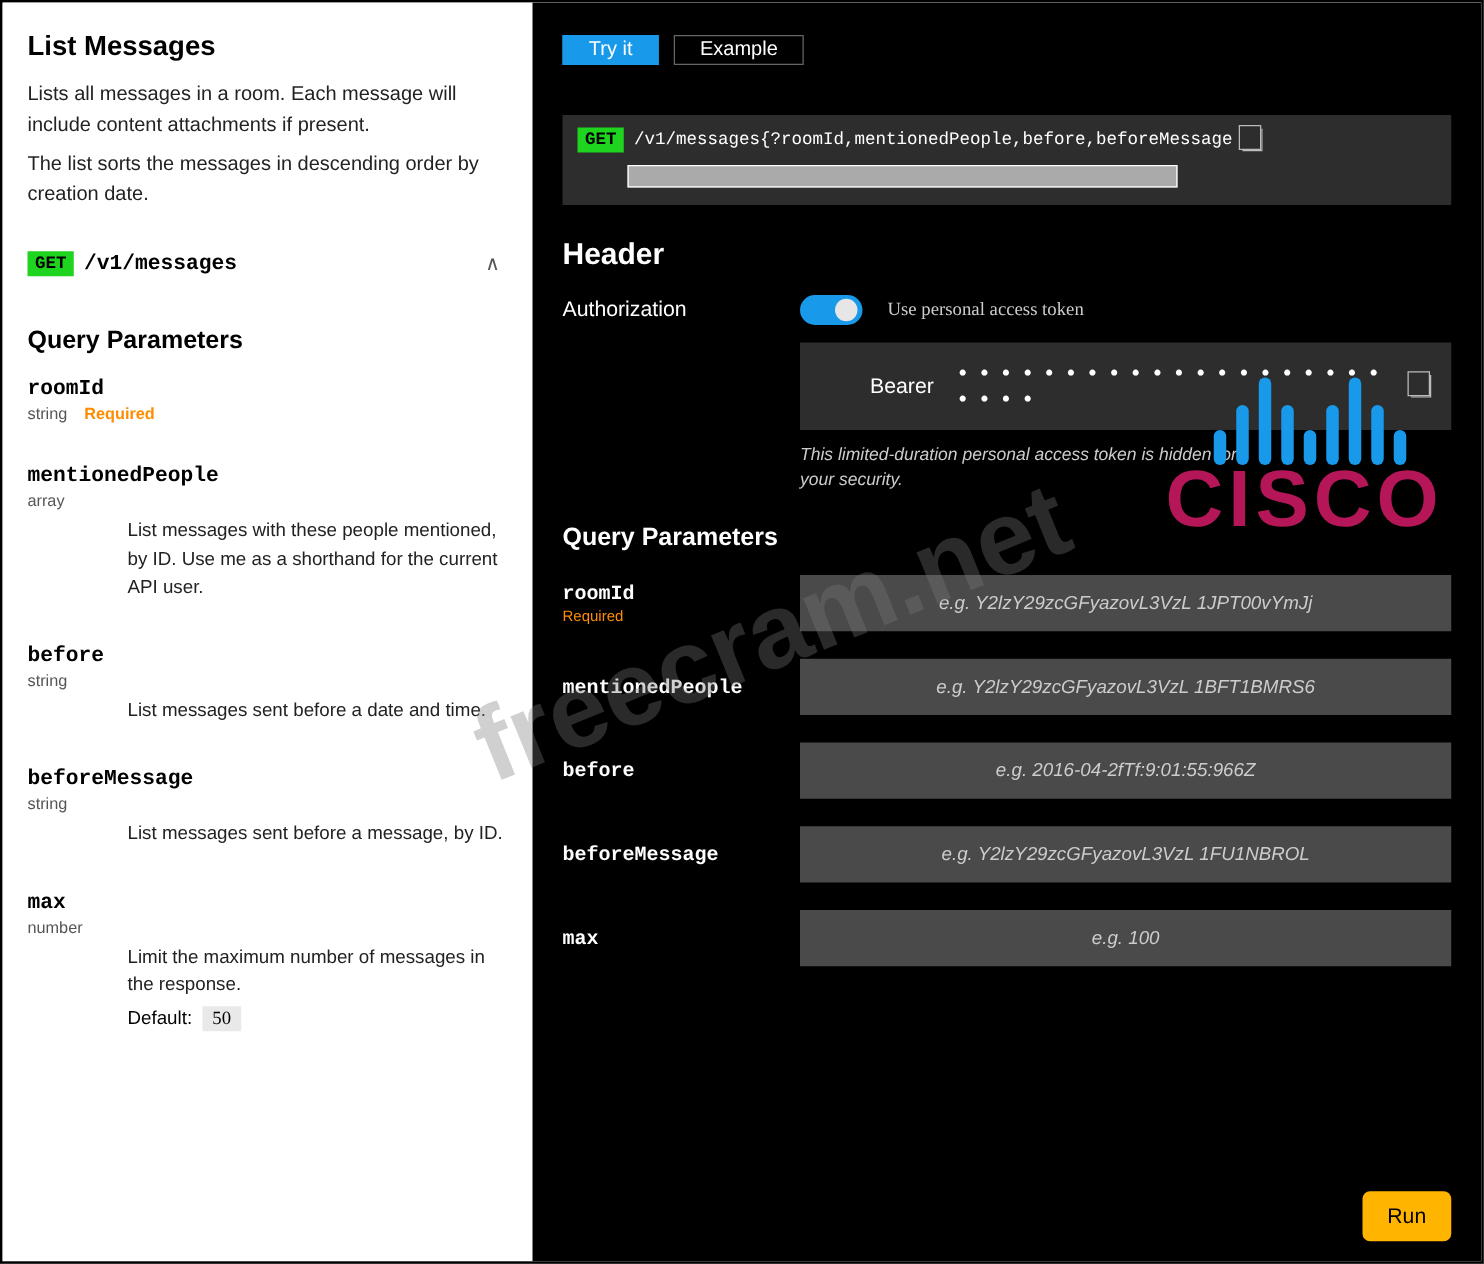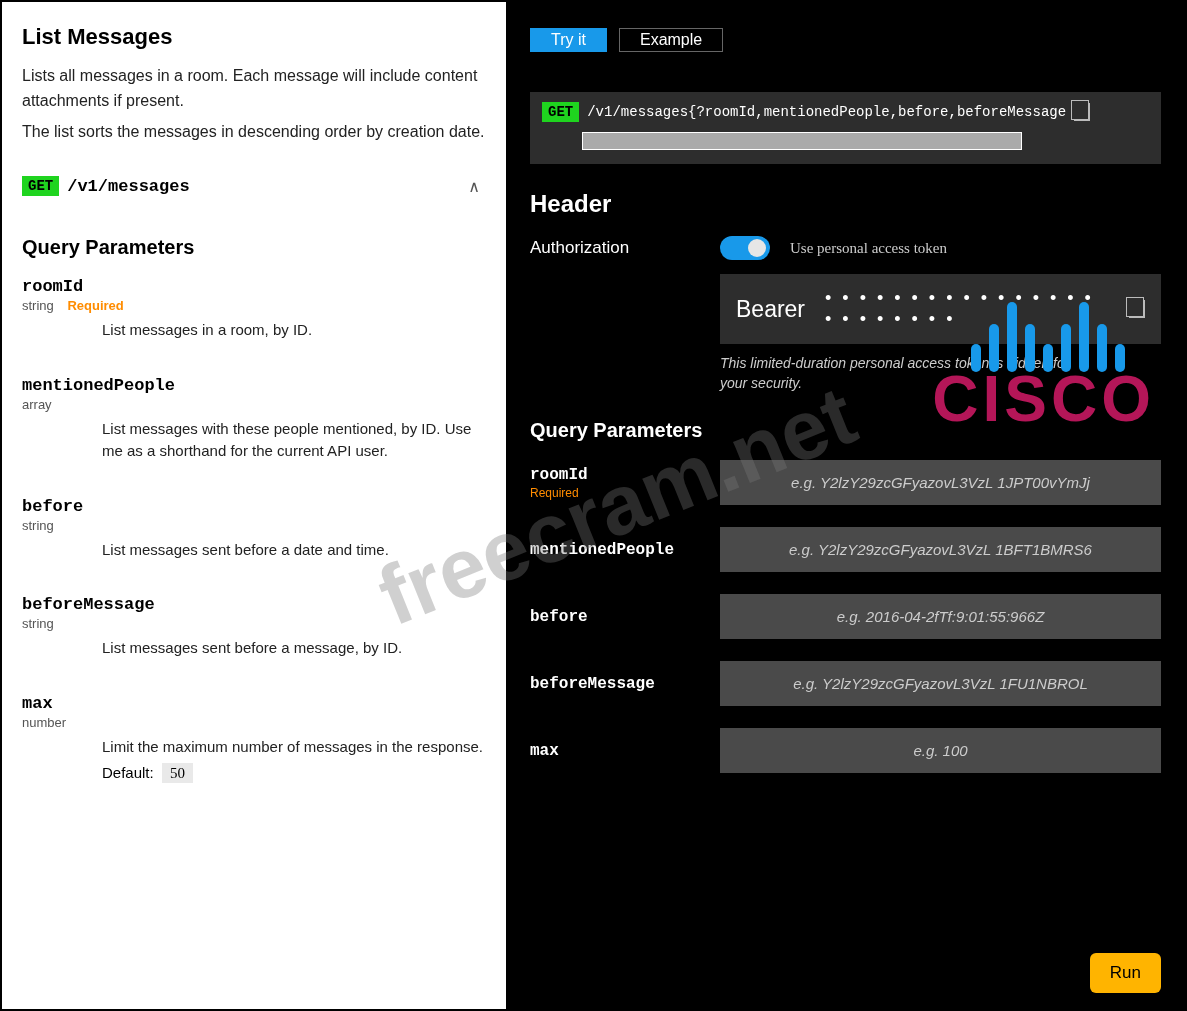--- a/index.html
+++ b/index.html
@@ -7,21 +7,21 @@
     font-family: -apple-system, BlinkMacSystemFont, "Segoe UI", Helvetica, Arial, sans-serif;
     width: 1187px;
     height: 1011px;
     display: flex;
     border: 2px solid #000;
     overflow: hidden;
     position: relative;
   }
   
   .left {
-    width: 504px;
+    width: 424px;
     background: #fff;
     color: #000;
     padding: 22px 20px;
     position: relative;
   }
   .left h1 {
     font-size: 22px;
     font-weight: 700;
     margin-bottom: 14px;
   }
@@ -184,21 +184,21 @@
   .bearer-box {
     background: #2d2d2d;
     padding: 14px 16px;
     display: flex;
     align-items: center;
     gap: 20px;
     margin-left: 190px;
     margin-bottom: 10px;
     position: relative;
   }
-  .bearer-label { font-size: 23px; }
+  .bearer-label { font-size: 17px; margin-left: 40px; }
   .bearer-dots { font-size: 18px; letter-spacing: 3px; color:#fff; flex:1; }
   .bearer-copy { margin-left:auto;}
   .bearer-note {
     font-size: 14px;
     font-style: italic;
     color: #ccc;
     margin-left: 190px;
     line-height: 1.4;
     max-width: 380px;
     margin-bottom: 26px;
@@ -302,21 +302,20 @@
   </div>
 
   <h2 class="section">Query Parameters</h2>
 
   <div class="param-block">
     <div class="param-name">roomId</div>
     <div class="param-meta">
       <span>string</span>
       <span class="required-tag">Required</span>
     </div>
-    <div class="param-desc">List messages in a room, by ID.</div>
   </div>
 
   <div class="param-block">
     <div class="param-name">mentionedPeople</div>
     <div class="param-meta">array</div>
     <div class="param-desc">List messages with these people mentioned, by ID. Use me as a shorthand for the current API user.</div>
   </div>
 
   <div class="param-block">
     <div class="param-name">before</div>

